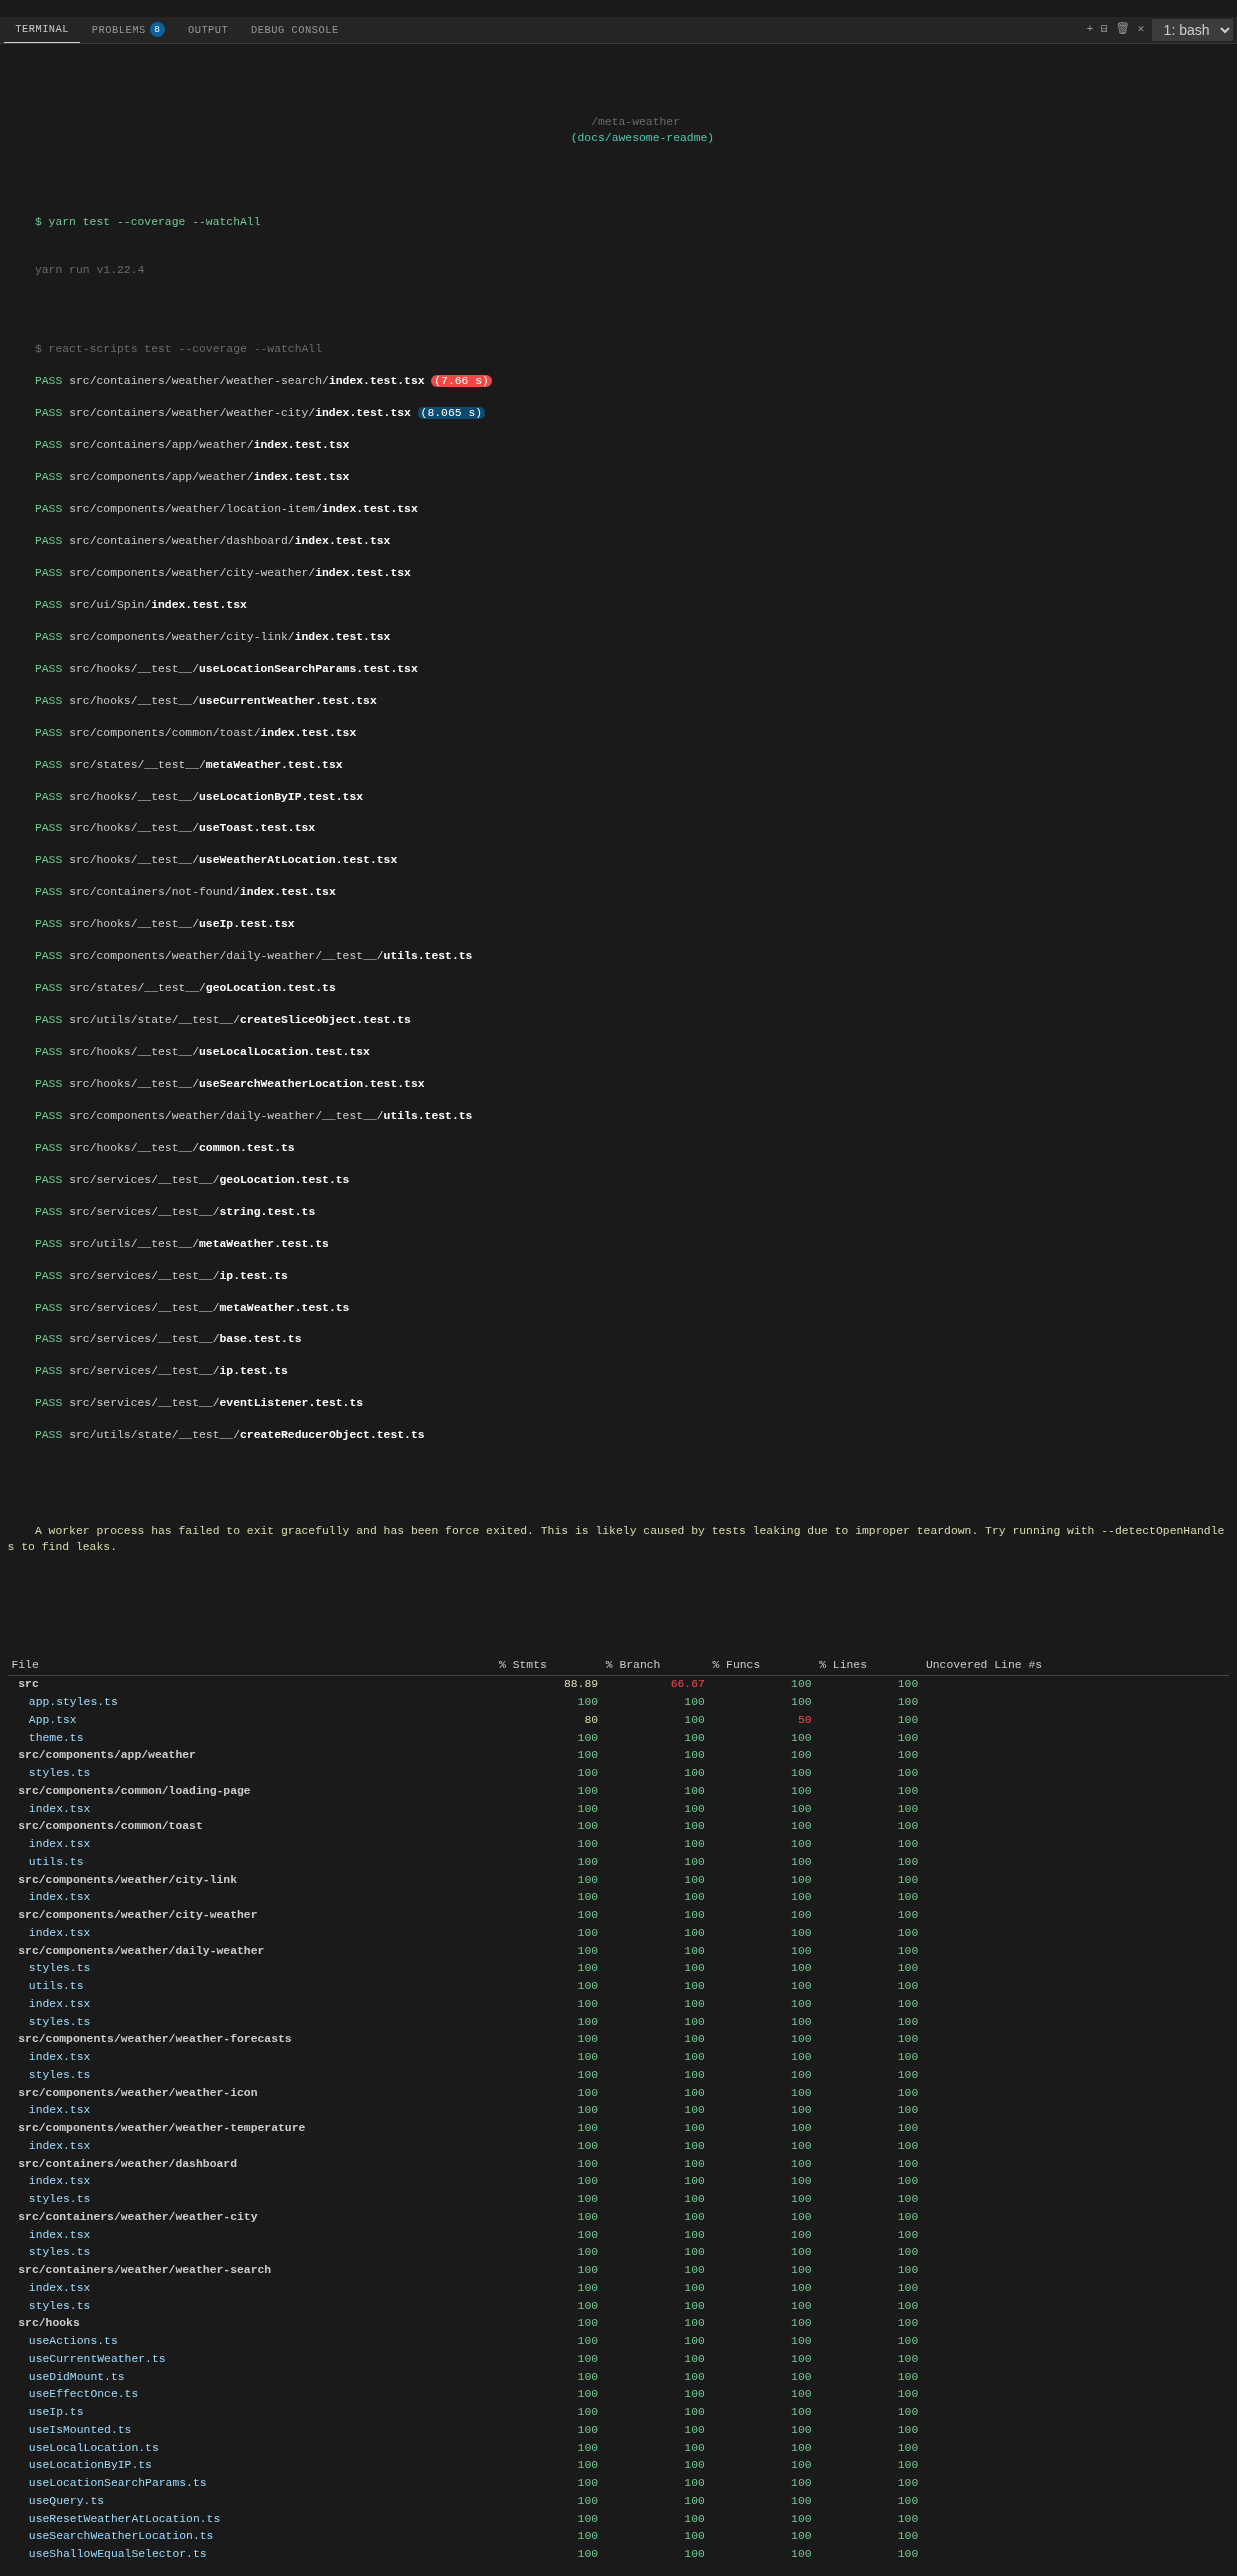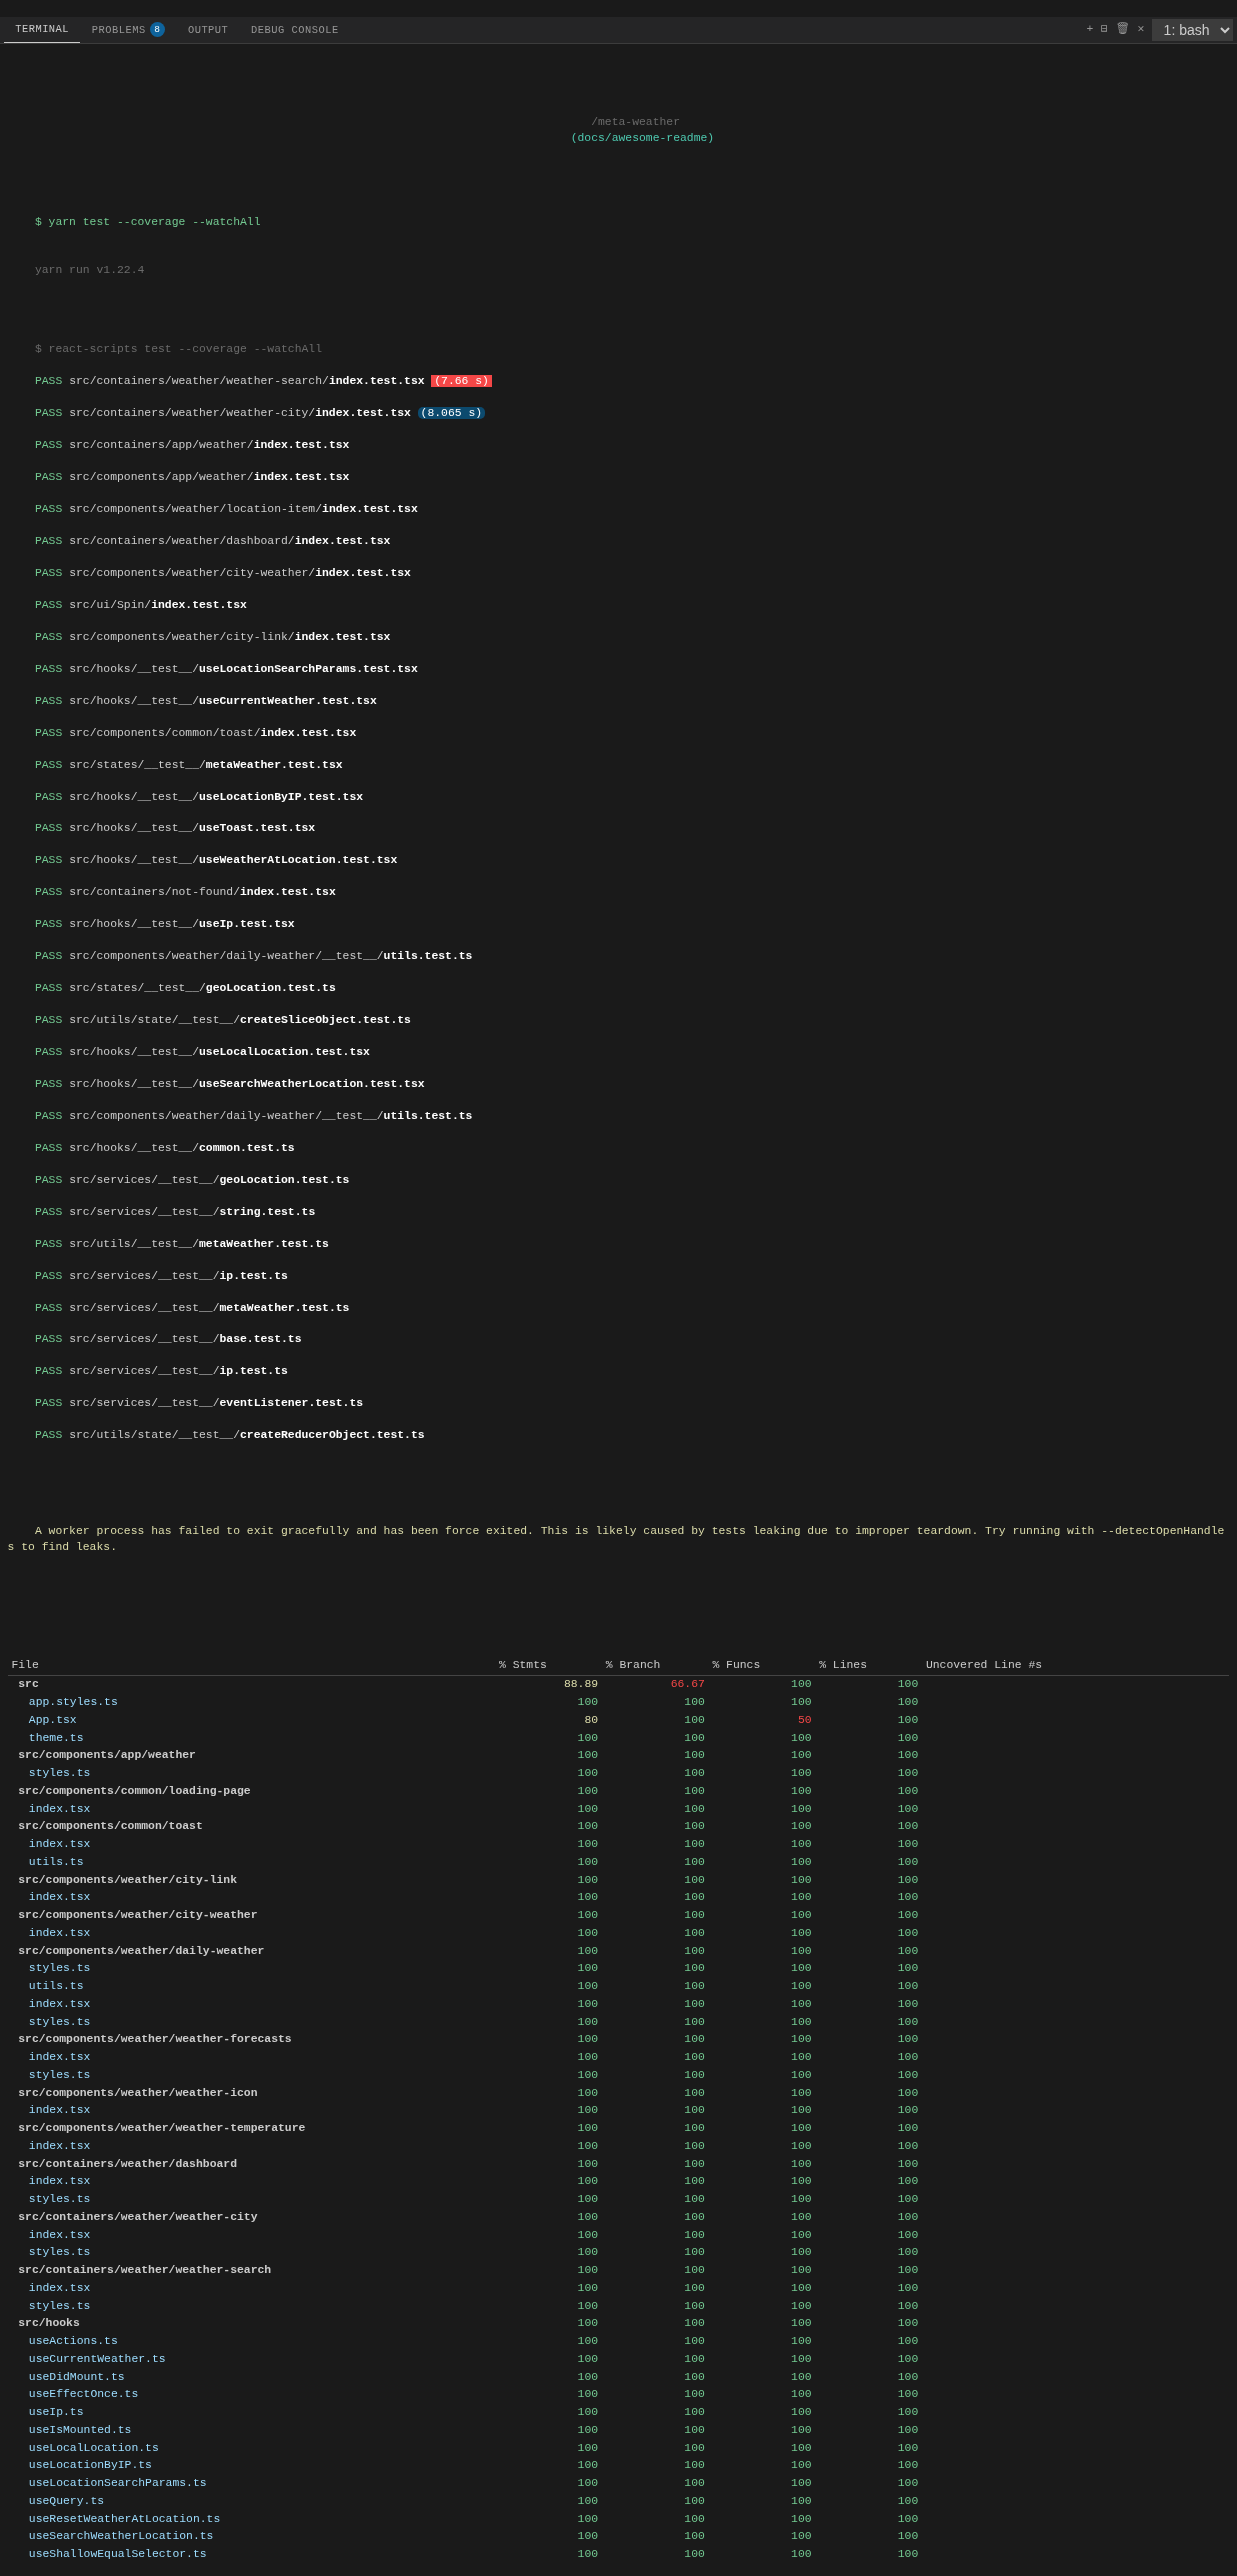--- a/index.html
+++ b/index.html
@@ -63,21 +63,21 @@
       padding: 0 7.6px;
       color: #969696;
     }
     .content {
       padding: 3.8px 7.6px;
       white-space: pre-wrap;
       word-break: break-all;
     }
     .bright-green { color: #73c991; }
     .yellow { color: #dcdcaa; }
-    .red-bg { background: #f44747; color: white; padding: 0 2.8px; border-radius: 0; }
+    .red-bg { background: #f44747; color: white; padding: 0 2.8px; border-radius: 6px; }
     .orange-bg { background: #0c4a6e; color: white; padding: 0 2.8px; border-radius: 5px; text-align: right; }
     .pass { color: #73c991; }
     .bold-white { color: #ffffff; font-weight: bold; }
     .dim { color: #6a6a6a; }
     .title-bar {
       text-align: center;
       padding: 3.8px 0;
       color: #999;
     }
     .title-link { color: #4ec9b0; }

